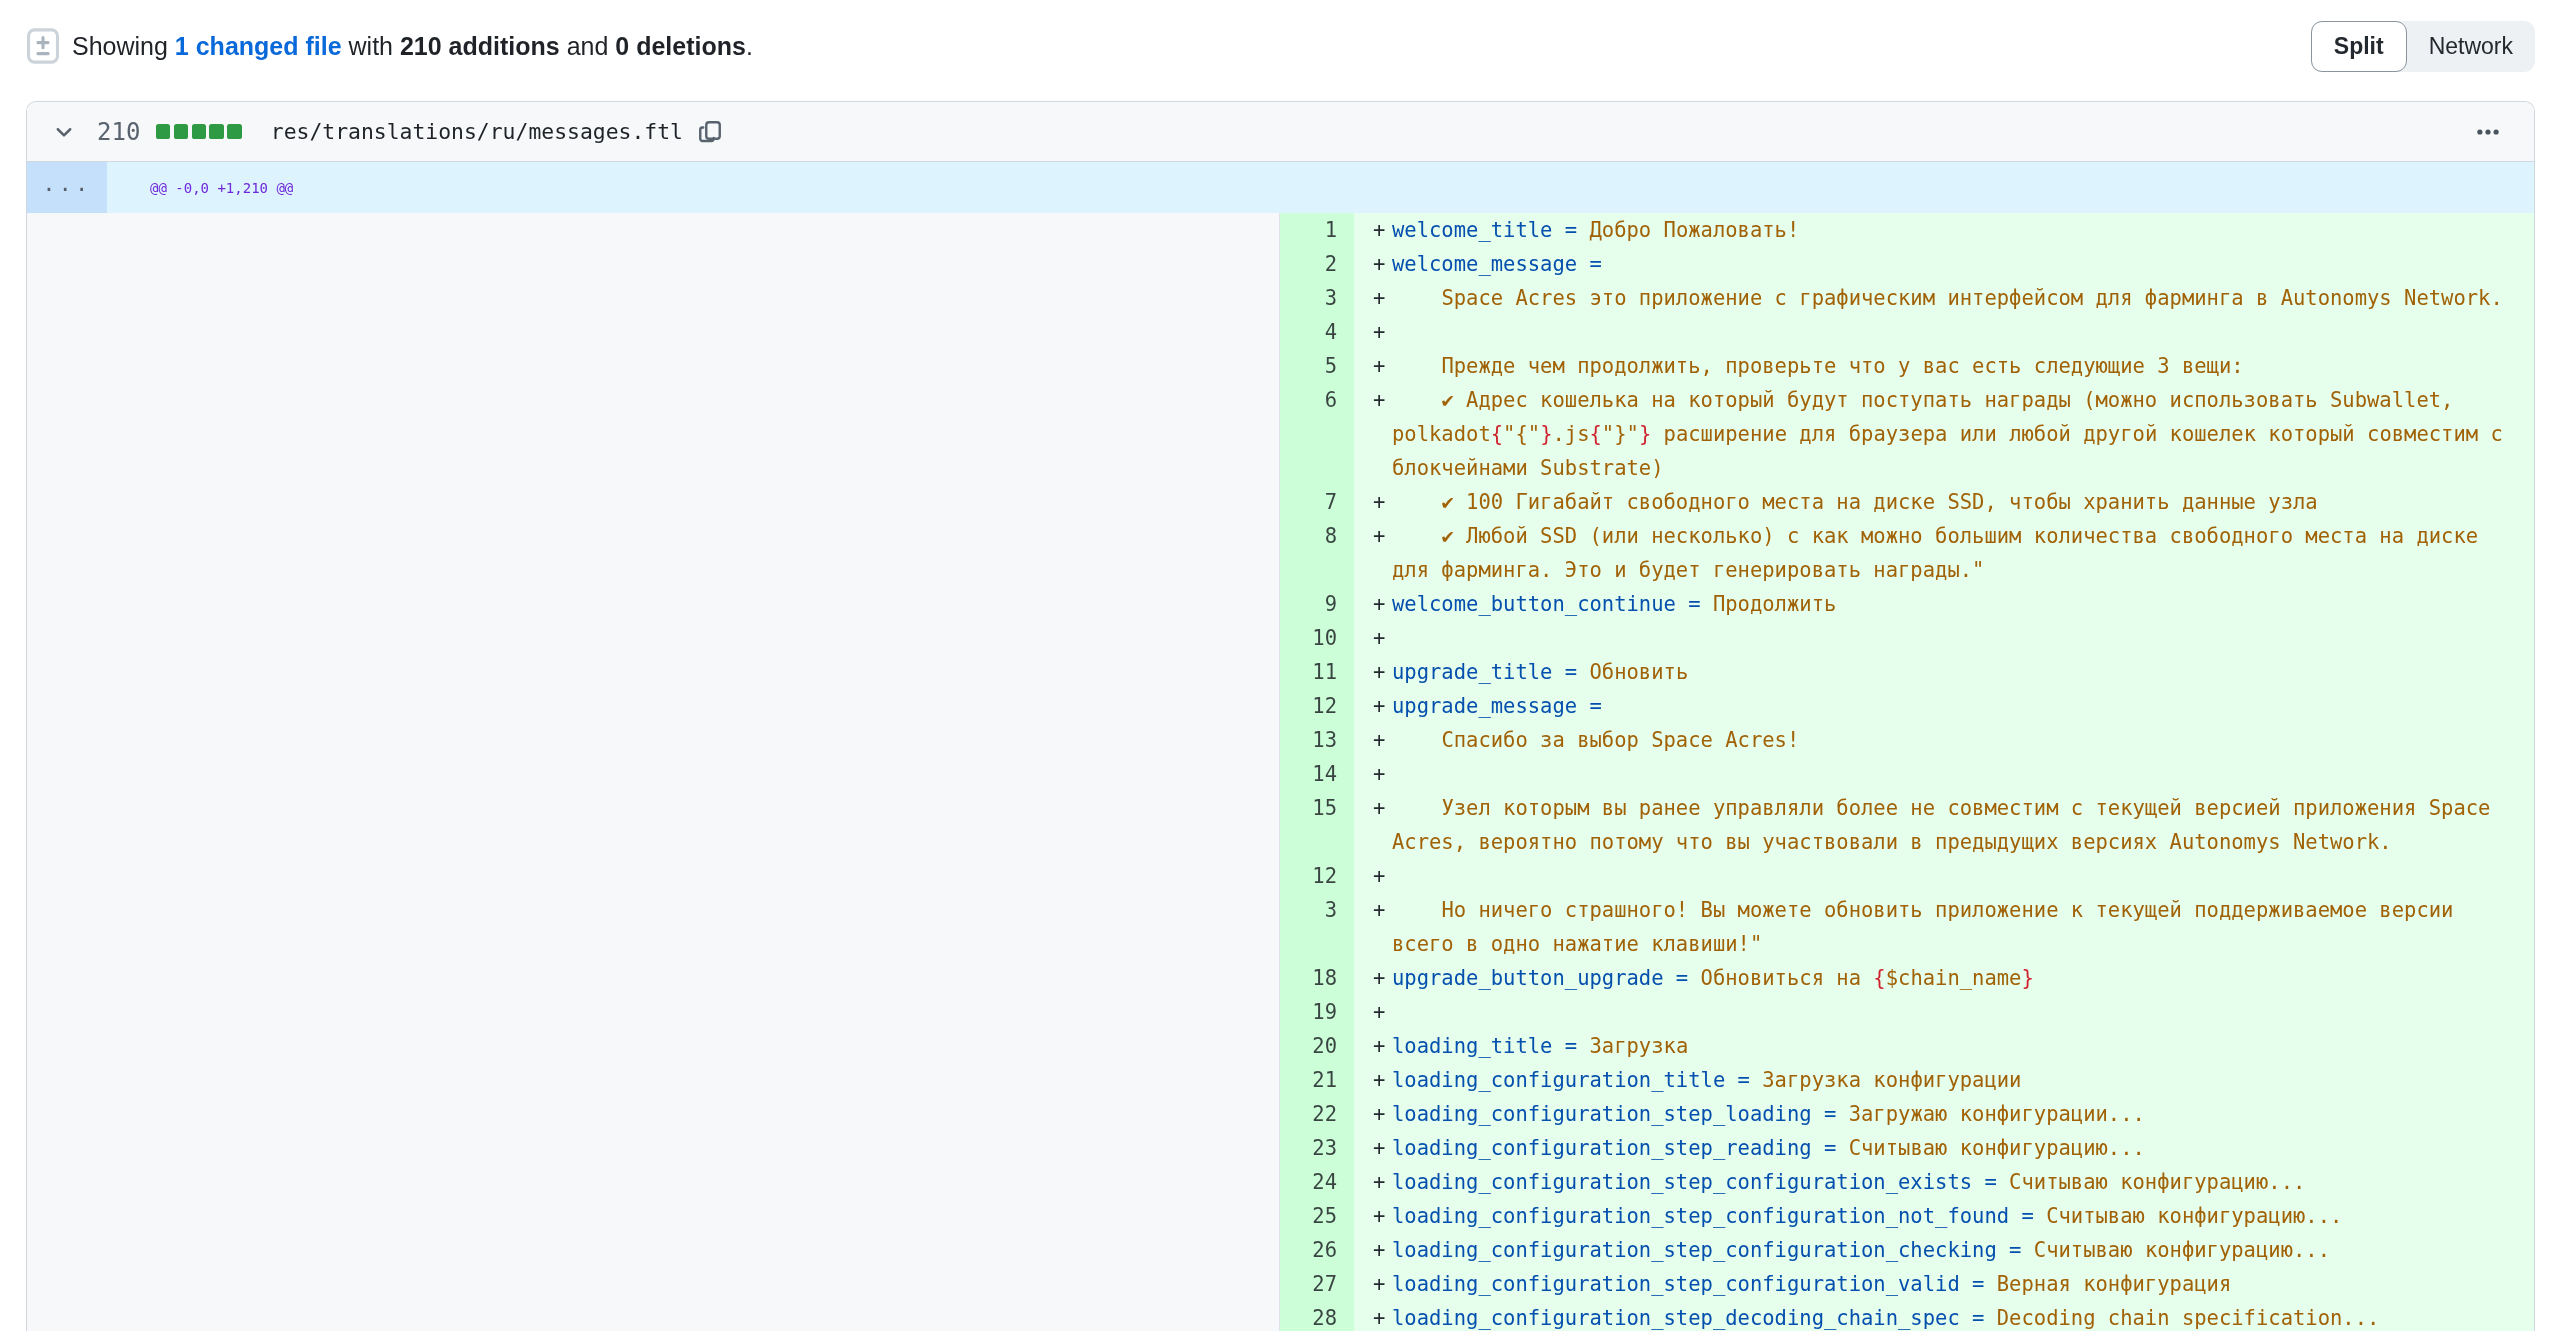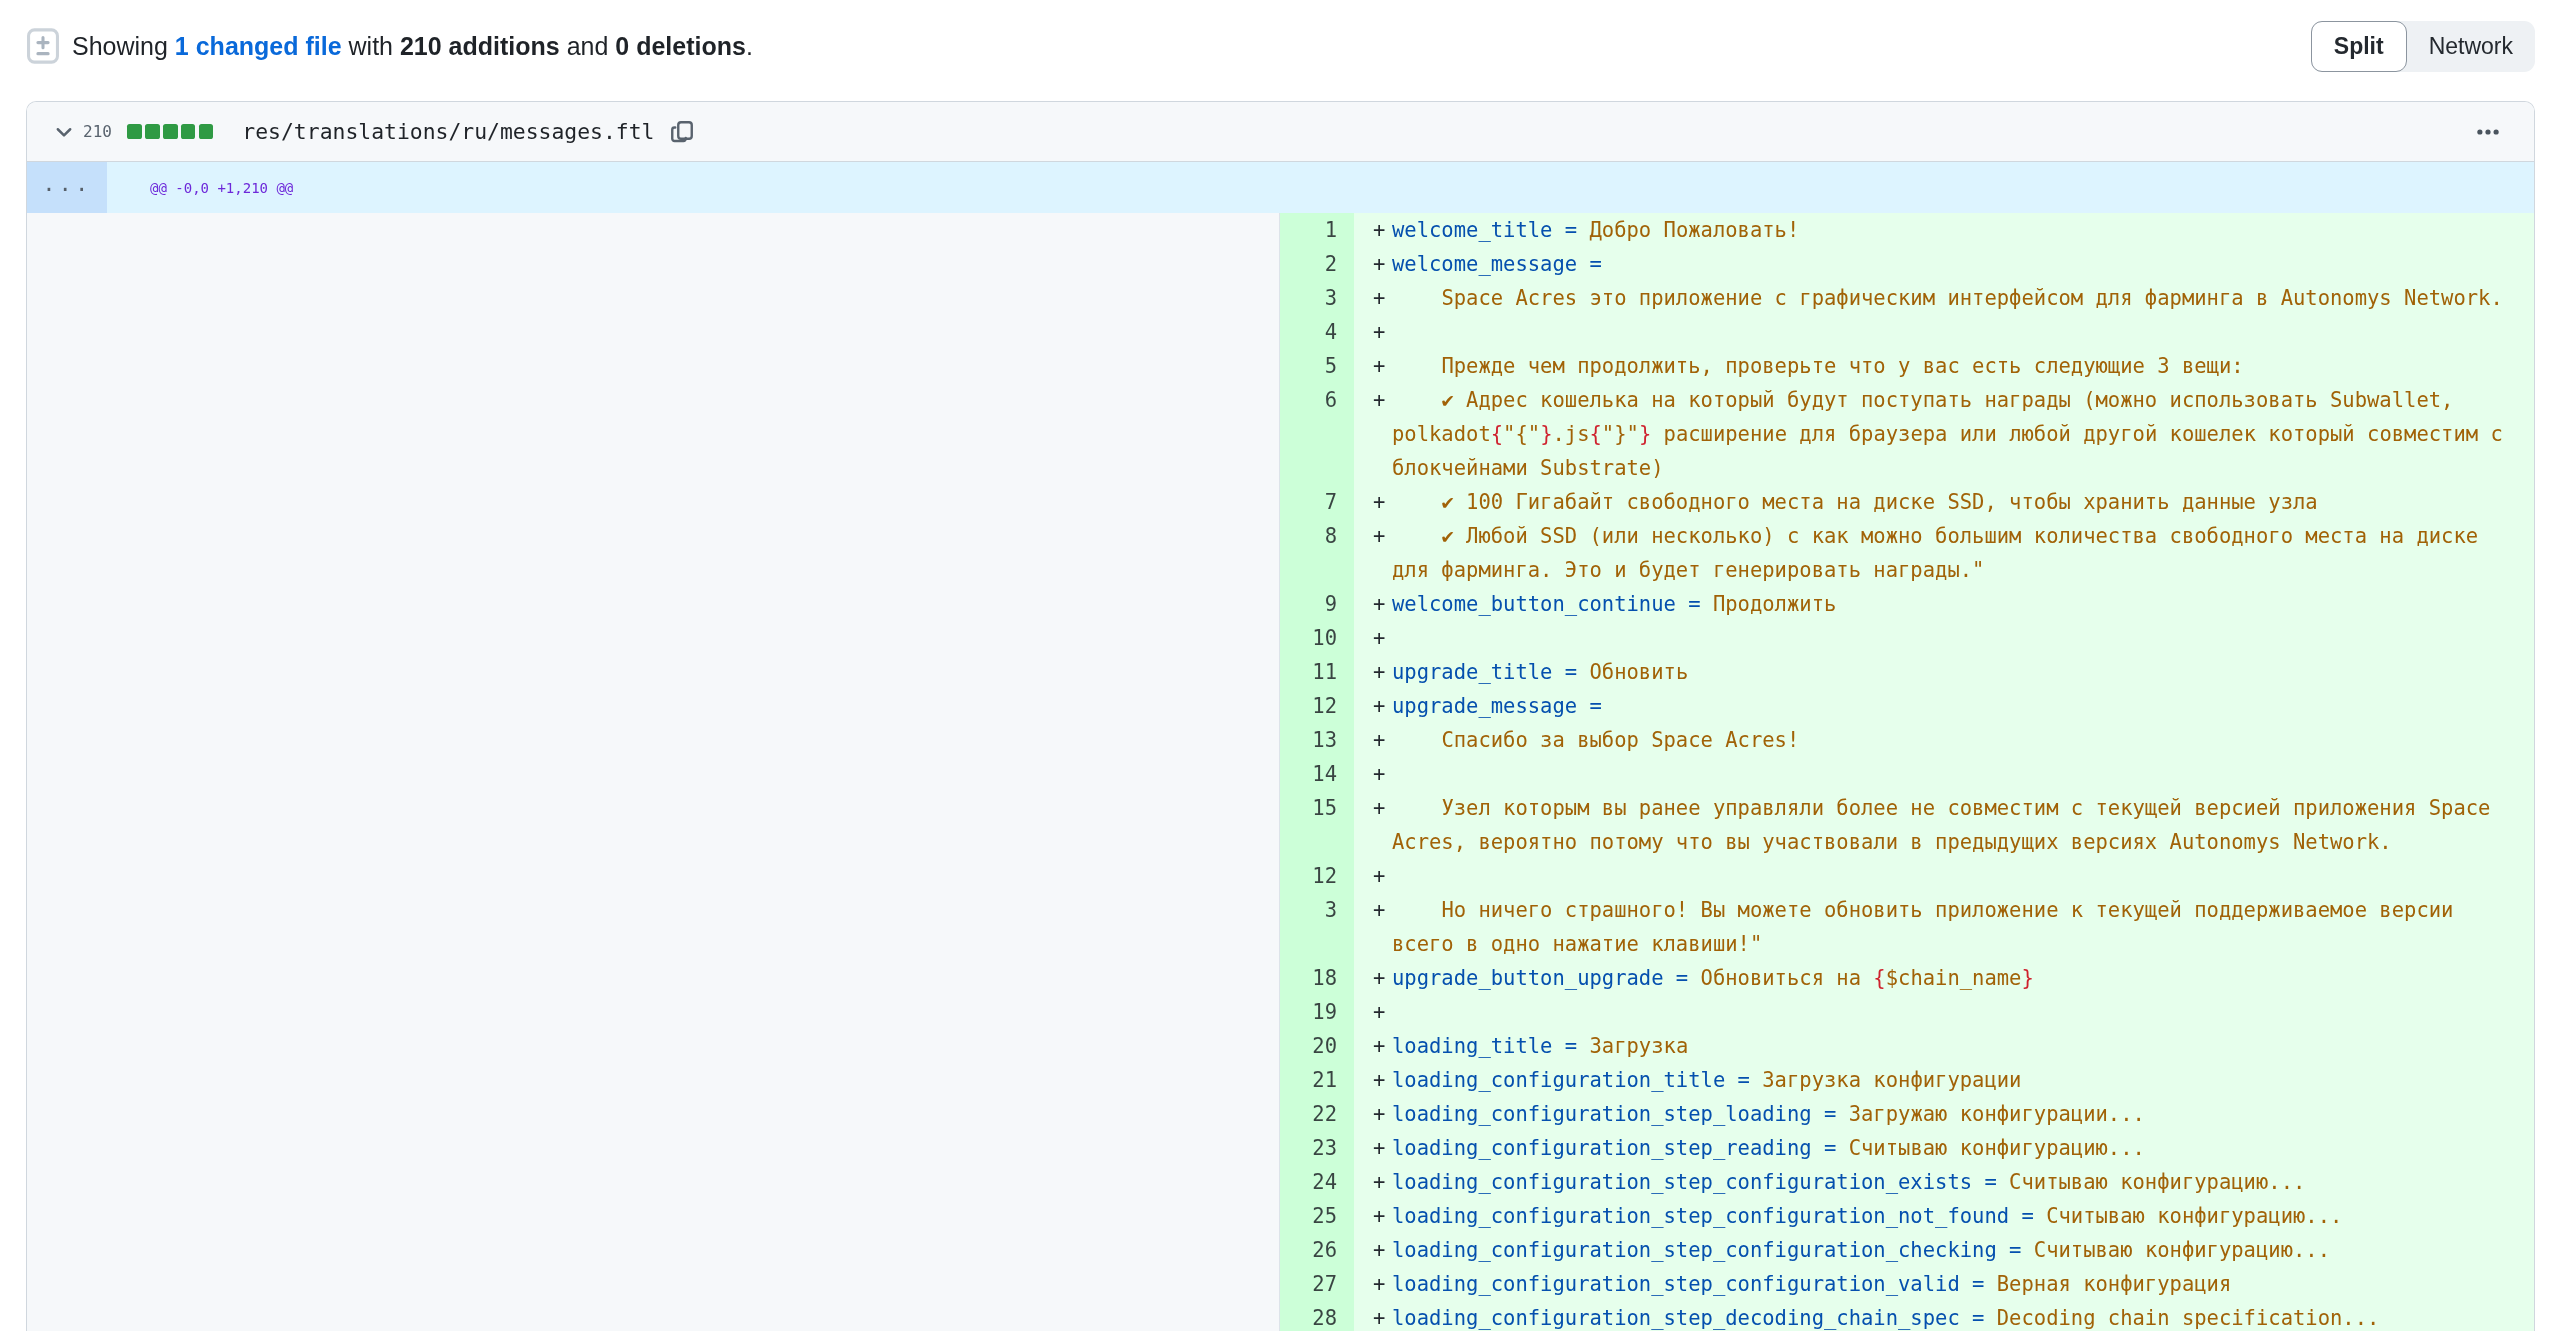--- a/index.html
+++ b/index.html
@@ -18,21 +18,21 @@
   .seg-btn{height:51px;display:flex;align-items:center;padding:4px 22px;font-size:23px;color:#24292f;
            box-sizing:border-box;border-radius:11px;cursor:pointer;}
   .seg-btn.selected{background:#ffffff;border:1.7px solid #8c959f;font-weight:700;}
   
   .file-container{margin:0 41px 0 26px;border:1.7px solid #d0d7de;border-bottom:none;
                   border-radius:10.3px 10.3px 0 0;overflow:hidden;background:#fff;}
   .file-header{height:60px;background:#f6f8fa;border-bottom:1.7px solid #d0d7de;display:flex;
                align-items:center;padding:0 26px;box-sizing:border-box;}
   .mono{font-family:"DejaVu Sans Mono","Liberation Mono",monospace;}
   .chevron-btn{display:flex;align-items:center;cursor:pointer;}
-  .additions-count{font-size:16px;color:#59636e;margin-left:8px;}
+  .additions-count{font-size:24px;color:#59636e;margin-left:22px;}
   .diffstat{display:flex;gap:3.4px;margin-left:15.4px;}
   .diffstat .sq{width:14.5px;height:14.5px;background:#2f9a44;border-radius:2.6px;}
   .file-path{font-size:21.4px;color:#1f2328;margin-left:29px;cursor:pointer;}
   .copy-btn{margin-left:15.4px;display:flex;align-items:center;cursor:pointer;}
   .kebab-btn{margin-left:auto;display:flex;align-items:center;cursor:pointer;padding:6.8px;}
   
   .hunk-row{display:flex;height:51px;background:#ddf4ff;}
   .hunk-expand{width:80px;flex:0 0 auto;background:#c5e0fb;color:#57606a;display:flex;
                align-items:center;justify-content:center;font-size:21.4px;letter-spacing:3.4px;
                cursor:pointer;padding-bottom:8.6px;box-sizing:border-box;}

